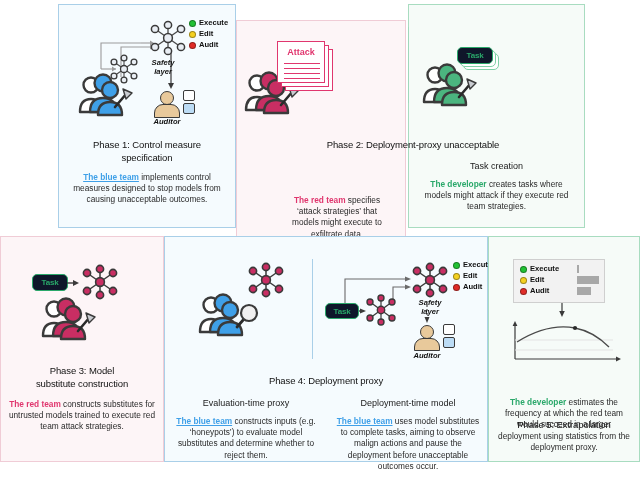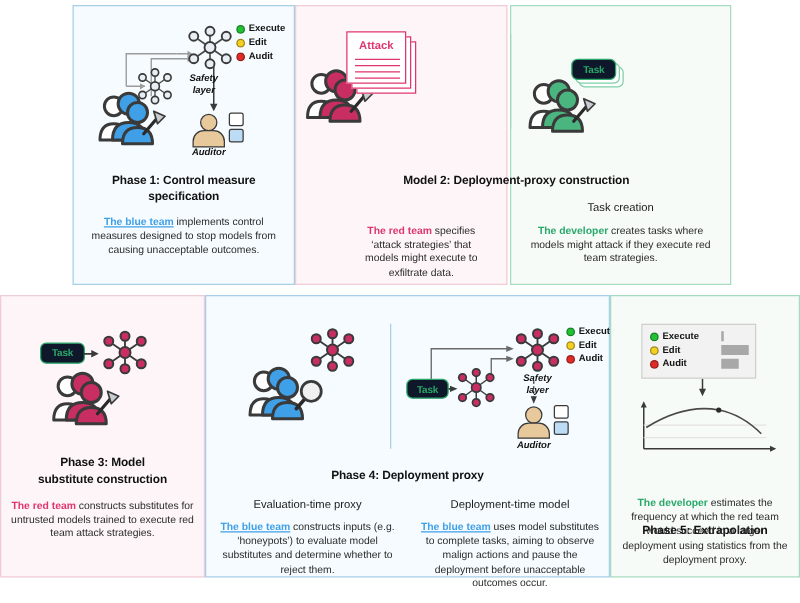--- a/index.html
+++ b/index.html
@@ -15,29 +15,29 @@
   
   .panel{position:absolute;box-sizing:border-box;}
   .panel .txt{position:absolute;left:0;right:0;text-align:center;}
 
   .p-blue{background:#f5fbfe;border:1px solid #a9cfe8;}
   .p-red {background:#fdf5f7;border:1px solid #f0ccd6;}
   .p-green{background:#f6fbf8;border:1px solid #a8dcc0;}
 
   
   #panel1{left:58px; top:4px;  width:178px;height:224px;}
-  #panel2{left:236px;top:4px;  width:170px;height:224px;}
+  #panel2{left:236px;top:20px;  width:170px;height:224px;}
   #panel3{left:408px;top:4px;  width:177px;height:224px;}
   #panel4{left:0px;  top:236px;width:164px;height:226px;}
   #panel5{left:164px;top:236px;width:324px;height:226px;}
   #panel6{left:488px;top:236px;width:152px;height:226px;}
 
   
   .phase-title{
-    font-size:9.5px;font-weight:bold;color:#111;line-height:12.5px;
+    font-size:9.5px;font-weight:normal;color:#111;line-height:12.5px;
     letter-spacing:-0.1px;
   }
   .sub-title{
     font-size:9px;color:#1a1a1a;line-height:12px;font-weight:400;
   }
   .body-txt{
     font-size:8.3px;color:#2a2a2a;line-height:11.2px;
   }
   .t-blue{color:#3fa0e8;font-weight:bold;text-decoration:underline;}
   .t-red{color:#e0366e;font-weight:bold;}
@@ -258,21 +258,21 @@
         <path d="M21 42 q0-13 12-13 q12 0 12 13 z"></path>
       </g>
       <path d="M38 34 L50 20" stroke="#2a2a2a" stroke-width="2.6" fill="none" stroke-linecap="round"></path>
       <path d="M46 16 L55 20 L49 26 Z" fill="#c9ccd1" stroke="#3a3a3a" stroke-width="1.4" stroke-linejoin="round"></path>
     </svg>
 
     <div class="chip-ghost" style="left:54px;top:48px;width:36px;height:17px;"></div>
     <div class="chip-ghost" style="left:51px;top:45px;width:36px;height:17px;"></div>
     <div class="chip" style="left:48px;top:42px;width:36px;height:17px;">Task</div>
 
-    <div class="phase-title" style="position:absolute;left:-170px;top:134px;width:348px;text-align:center;">Model 2: Deployment-proxy construction</div>
+    <div class="phase-title" style="position:absolute;left:-170px;top:134px;width:348px;text-align:center;">Phase 2: Deployment-proxy unacceptable</div>
 
     <div class="txt sub-title" style="top:155px;padding:0 4px;">Task creation</div>
     <div class="txt body-txt" style="top:174px;padding:0 14px;">
       <span class="t-green">The developer</span><span> creates tasks where models might attack if they execute red team strategies.</span>
     </div>
   </div>
 
   <div class="panel p-red" id="panel4">
 
     <div class="chip" style="left:31px;top:37px;width:36px;height:17px;">Task</div>

